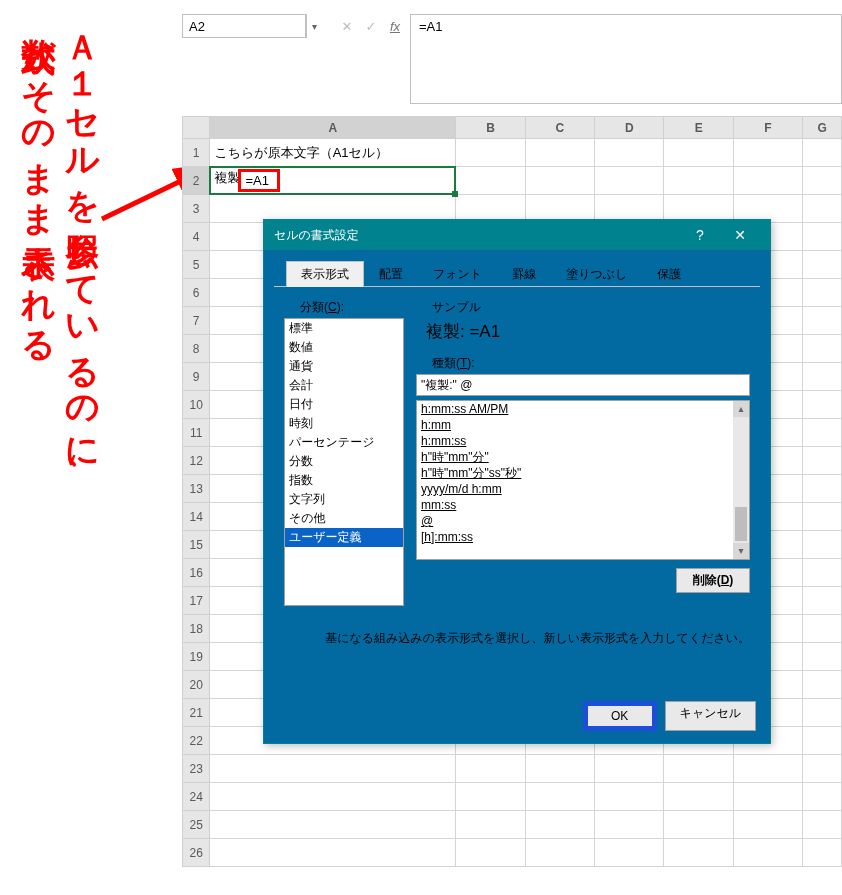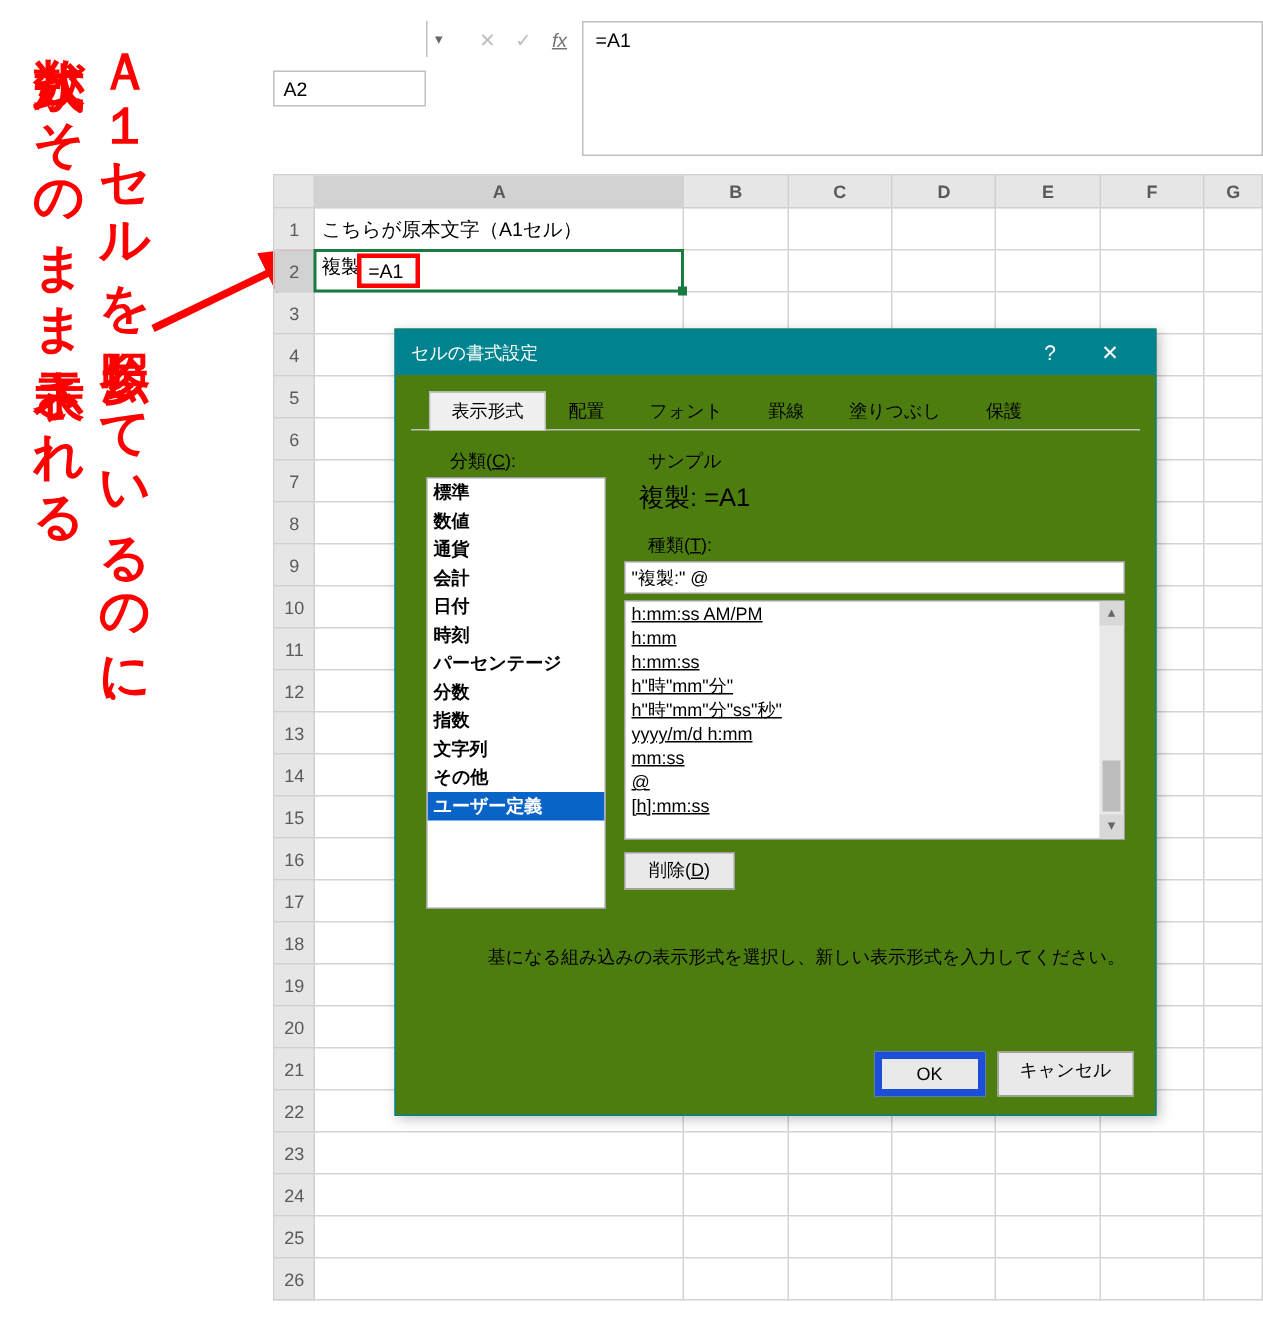--- a/index.html
+++ b/index.html
@@ -8,21 +8,21 @@
   
   .annotation { position: absolute; top: 12px; color: #ff0000; font-size: 34px; font-weight: bold; writing-mode: vertical-rl; text-orientation: upright; line-height: 1.2; letter-spacing: 2px; }
   .ann1 { left: 62px; }
   .ann2 { left: 18px; }
 
   
   .arrow { position: absolute; left: 96px; top: 155px; width: 130px; height: 70px; }
 
   
   .fbar { position: absolute; left: 182px; top: 14px; right: 0; height: 96px; display: flex; align-items: flex-start; gap: 6px; }
-  .namebox { width: 102px; height: 24px; border: 1px solid #c0c0c0; background: #fff; font-size: 13px; padding: 2px 6px; display: flex; align-items: center; margin-top: 33px; }
+  .namebox { width: 124px; height: 24px; border: 1px solid #c0c0c0; background: #fff; font-size: 13px; padding: 2px 6px; display: flex; align-items: center; }
   .nbdd { width: 16px; height: 24px; border-left: 1px solid #c0c0c0; display:flex; align-items:center; justify-content:center; color:#666; font-size:10px; }
   .fbicons { display: flex; align-items: center; height: 24px; gap: 6px; margin-left: 10px; color: #bdbdbd; }
   .fbicons span { width: 18px; text-align: center; font-size: 13px; }
   .fxicon { font-style: italic; color: #757575 !important; text-decoration: underline; }
   .formula { flex: 1; height: 90px; border: 1px solid #c0c0c0; background: #fff; font-size: 13px; padding: 4px 8px; }
 
   
   .sheet { position: absolute; left: 182px; top: 116px; right: 0; }
   .colhead, .rowhead, .cornercell { background: #e6e6e6; border: 1px solid #d0d0d0; font-size: 12px; color: #5a5a5a; text-align: center; }
   .grid { border-collapse: collapse; }
@@ -35,44 +35,44 @@
 
   
   .a2cell { position: relative; }
   .a2cell .selbox { position: absolute; inset: -1px; border: 2px solid #1a7b40; pointer-events: none; }
   .a2cell .fillhandle { position: absolute; right: -3px; bottom: -3px; width: 6px; height: 6px; background: #1a7b40; }
   .a2inner { display:flex; }
   .a2prefix { font-size:13px; }
   .redbox { border: 3px solid #ff0000; padding: 1px 8px 1px 4px; margin-left: -2px; font-size: 13px; }
 
   
-  .dialog { position: absolute; left: 263px; top: 219px; width: 508px; height: 525px; border: 1px solid #00838f; background: #4d7c0f; box-shadow: 2px 2px 8px rgba(0,0,0,0.25); }
+  .dialog { position: absolute; left: 263px; top: 219px; width: 508px; height: 525px; border: 1px solid #00838f; background: #0369a1; box-shadow: 2px 2px 8px rgba(0,0,0,0.25); }
   .titlebar { height: 30px; background: #00838f; color: #fff; display: flex; align-items: center; padding: 0 10px; font-size: 12px; }
   .titlebar .spacer { flex: 1; }
   .titlebar .tbtn { width: 40px; text-align: center; font-size: 14px; color:#fff; }
   .tabs { display: flex; padding: 10px 12px 0 12px; font-size: 12px; gap: 0; border-bottom: 1px solid #c0c0c0; margin: 0 10px; }
   .tab { padding: 4px 14px; border: 1px solid transparent; border-bottom: none; position: relative; top:1px; }
   .tab.active { border-color: #c0c0c0; background: #f0f0f0; }
   .dlgbody { padding: 8px 20px; font-size: 12px; }
   .row { display: flex; gap: 12px; }
   .lbl { font-size: 12px; margin: 4px 0 2px 16px; }
   .catlist { width: 120px; height: 288px; border: 1px solid #a0a0a0; background: #fff; overflow: hidden; font-size: 12px; }
-  .catlist div { padding: 1px 4px; white-space: nowrap; font-weight: bold; }
+  .catlist div { padding: 1px 4px; white-space: nowrap; }
   .catlist .sel { background: #0a64c8; color: #fff; }
   .rightcol { flex: 1; }
   .sample { margin: 4px 0 12px 10px; font-size: 17px; }
   .typeinput { width: 100%; height: 22px; border: 1px solid #a0a0a0; background: #fff; font-size: 12px; padding: 2px 4px; margin-bottom: 4px; }
   .typelist { width: 100%; height: 160px; border: 1px solid #a0a0a0; background: #fff; font-size: 12px; overflow: hidden; position: relative; }
   .typelist .items { position:absolute; inset:0 16px 0 0; }
   .typelist .items div { padding: 0 4px; white-space: nowrap; line-height: 16px; text-decoration: underline; }
   .typelist .sb { position:absolute; right:0; top:0; bottom:0; width:16px; background:#e8e8e8; display:flex; flex-direction:column; }
   .typelist .sb .arr { height:16px; background:#d8d8d8; text-align:center; font-size:10px; color:#666; line-height:16px; }
   .typelist .sb .track { flex:1; position:relative; }
   .typelist .sb .thumb { position:absolute; left:2px; right:2px; bottom:2px; height:34px; background:#bdbdbd; }
-  .delbtnrow { display:flex; margin-top:8px; }
+  .delbtnrow { display:flex; justify-content:flex-end; margin-top:8px;font-weight:bold; }
   .btn { border: 1px solid #a0a0a0; background: #e9e9e9; font-size: 12px; padding: 3px 14px; min-width: 74px; text-align:center; }
   .hint { font-size: 12px; margin-top: 24px; text-align: right; }
   .footer { position: absolute; right: 14px; bottom: 12px; display: flex; gap: 8px; }
   .btn.primary { border: 5px solid #1d4ed8; }
   .underline-letter { text-decoration: underline; }
 </style>
 </head>
 <body>
 
 <div class="annotation ann1">Ａ１セルを参照しているのに、</div>

